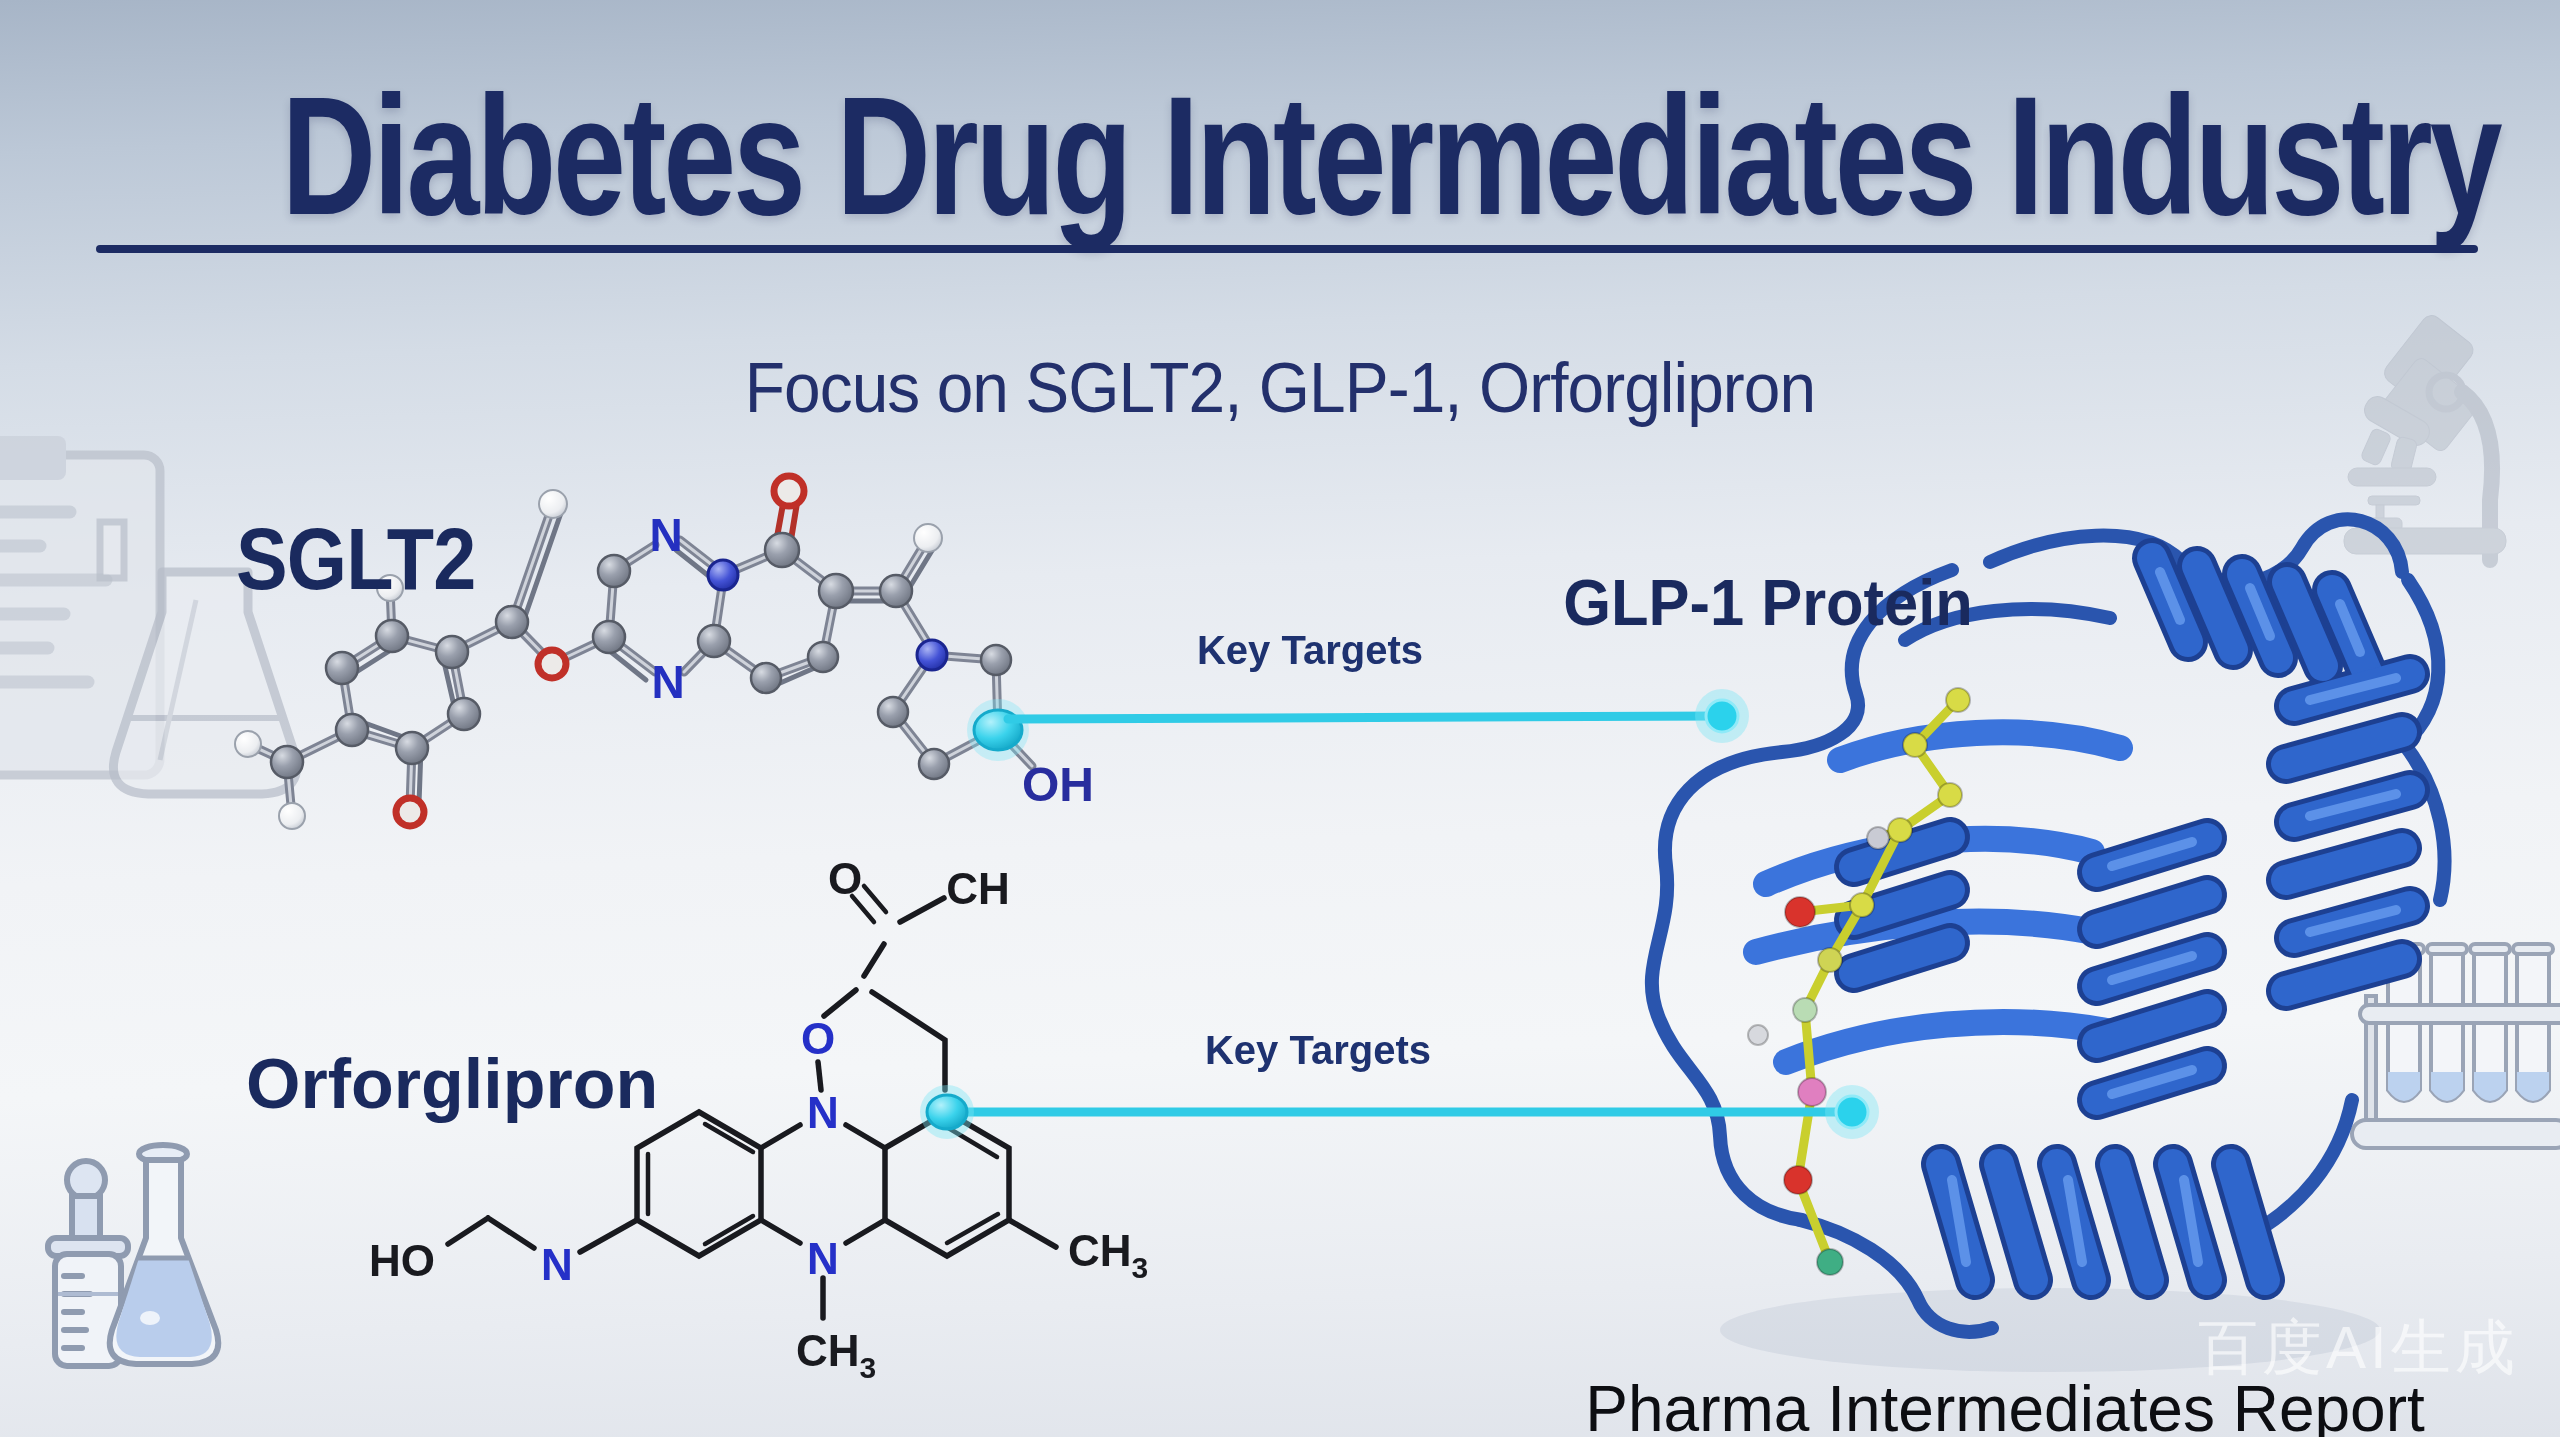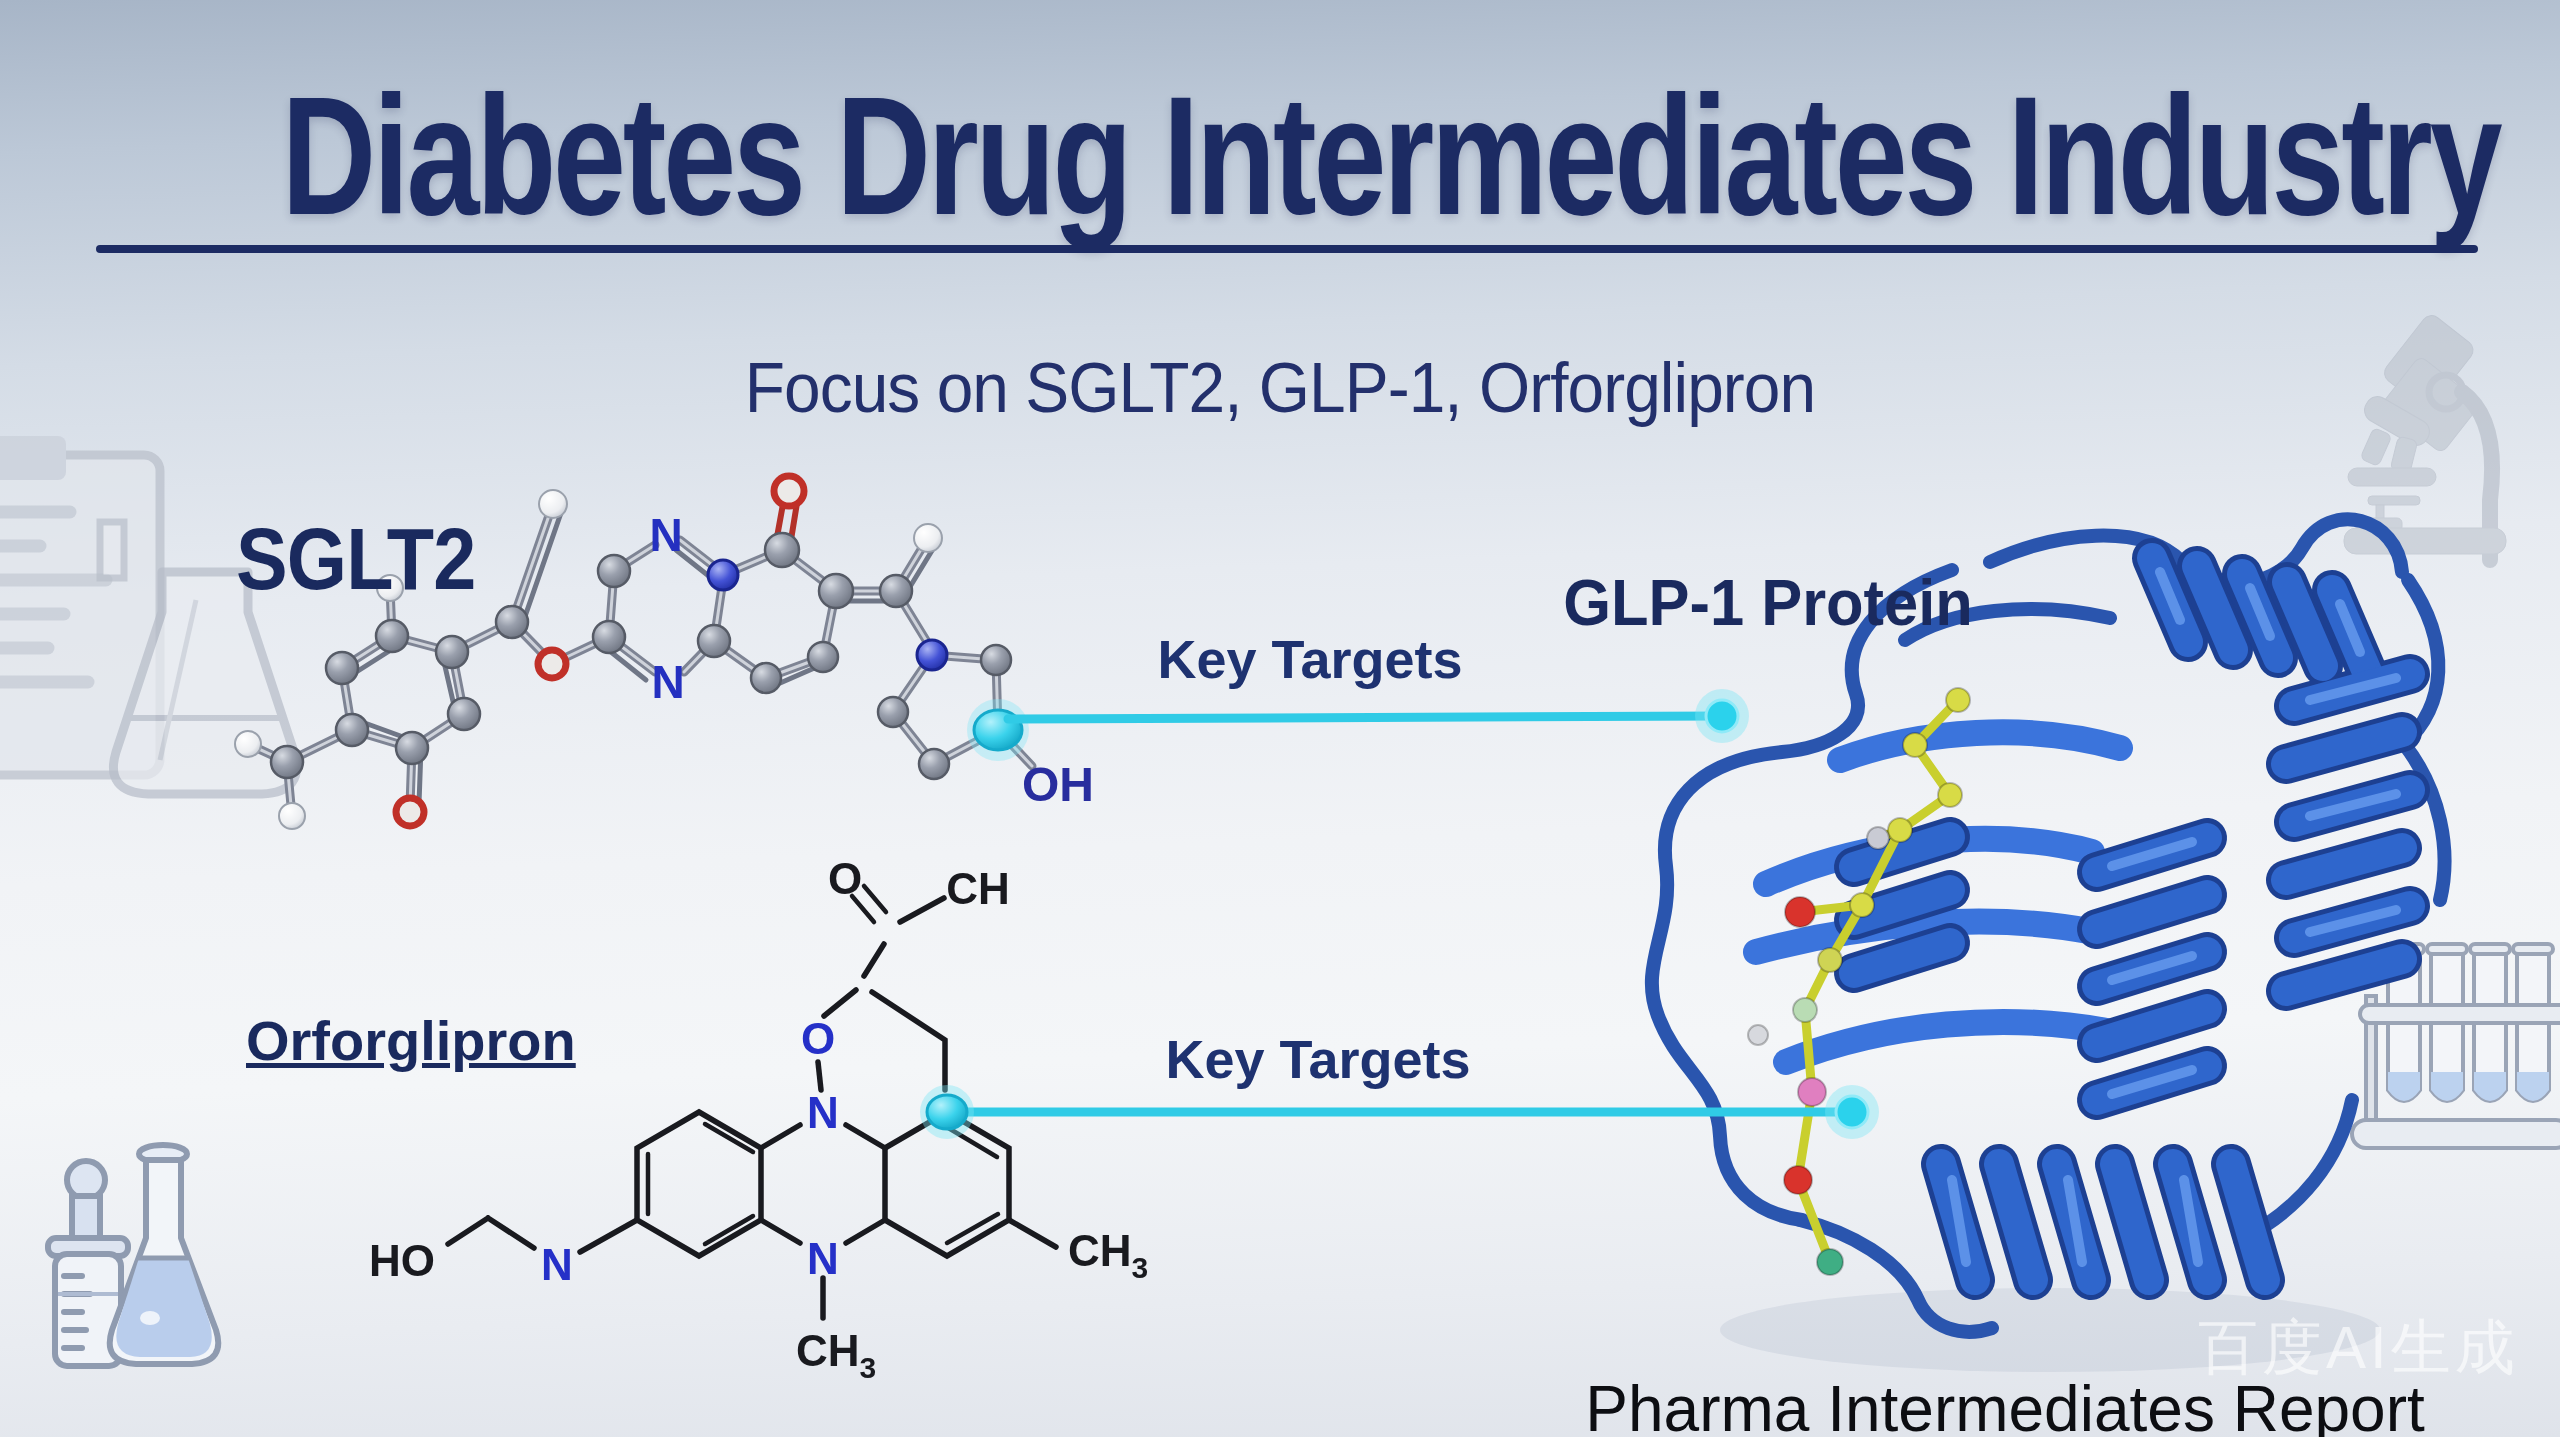--- a/index.html
+++ b/index.html
@@ -18,22 +18,22 @@
   }
   .divider{left:96px;top:245px;width:2382px;height:8px;background:#1c2b63;border-radius:4px;}
   .subtitle{
     left:0;top:348px;width:2560px;text-align:center;
     font-size:70px;font-weight:400;letter-spacing:-1px;color:#23306c;
     transform:scaleX(0.94);white-space:nowrap;
   }
   .mol-label{color:#1a2a5e;font-weight:800;white-space:nowrap;}
   .lbl-sglt2{left:236px;top:508px;font-size:88px;transform:scaleX(0.88);transform-origin:left center;letter-spacing:-1px;}
   .lbl-glp1{left:1398px;top:566px;width:740px;text-align:center;font-size:64px;transform:scaleX(0.96);}
-  .lbl-orfo{left:246px;top:1008px;font-size:56px;text-decoration:underline;}
-  .key-targets{color:#1e3270;font-weight:700;font-size:54px;white-space:nowrap;text-align:center;width:540px;}
+  .lbl-orfo{left:246px;top:1044px;font-size:70px;}
+  .key-targets{color:#1e3270;font-weight:700;font-size:40px;white-space:nowrap;text-align:center;width:540px;}
   .kt1{left:1040px;top:628px;}
   .kt2{left:1048px;top:1028px;}
   .footer-text{
     left:1500px;top:1372px;width:1010px;text-align:center;
     font-size:64px;font-weight:500;color:#0d0e12;white-space:nowrap;
   }
   .watermark{
     left:2198px;top:1308px;font-size:60px;font-weight:400;letter-spacing:4px;
     color:rgba(255,255,255,0.62);white-space:nowrap;
   }

